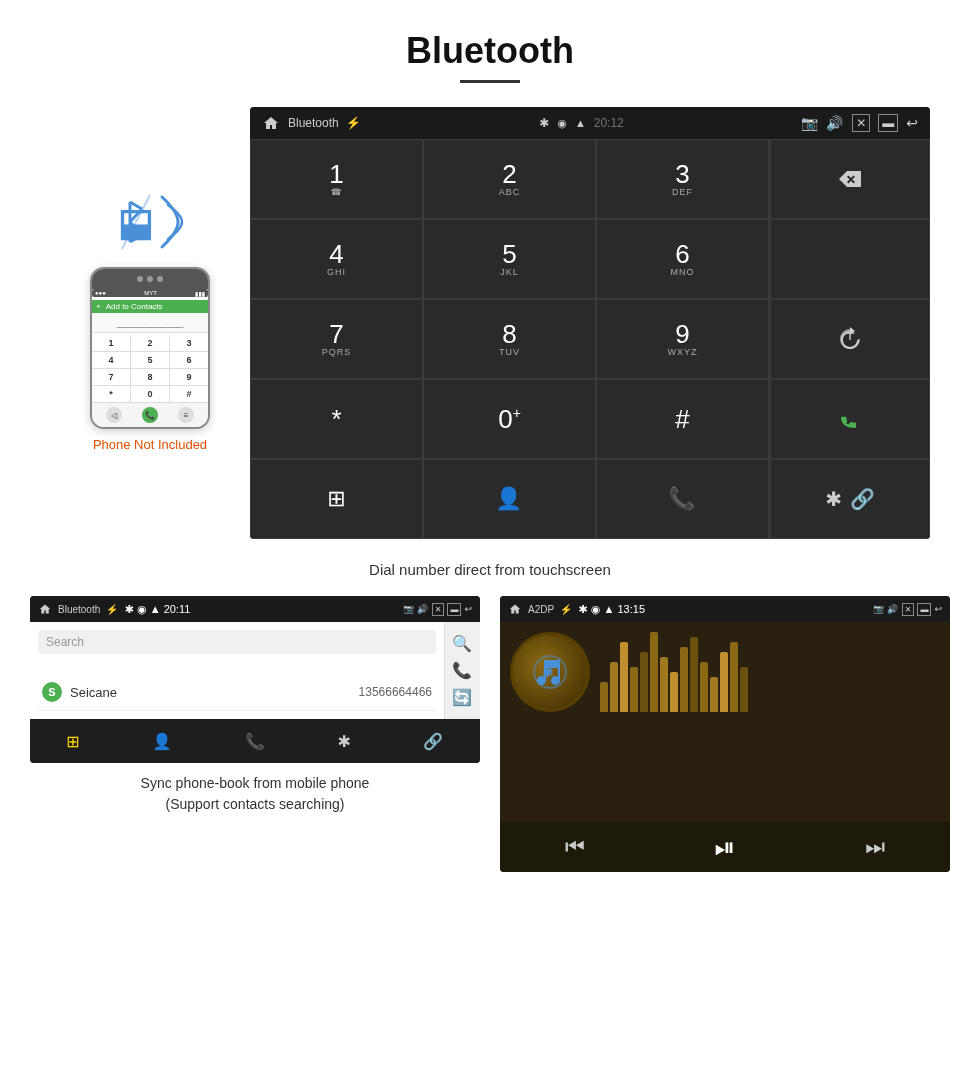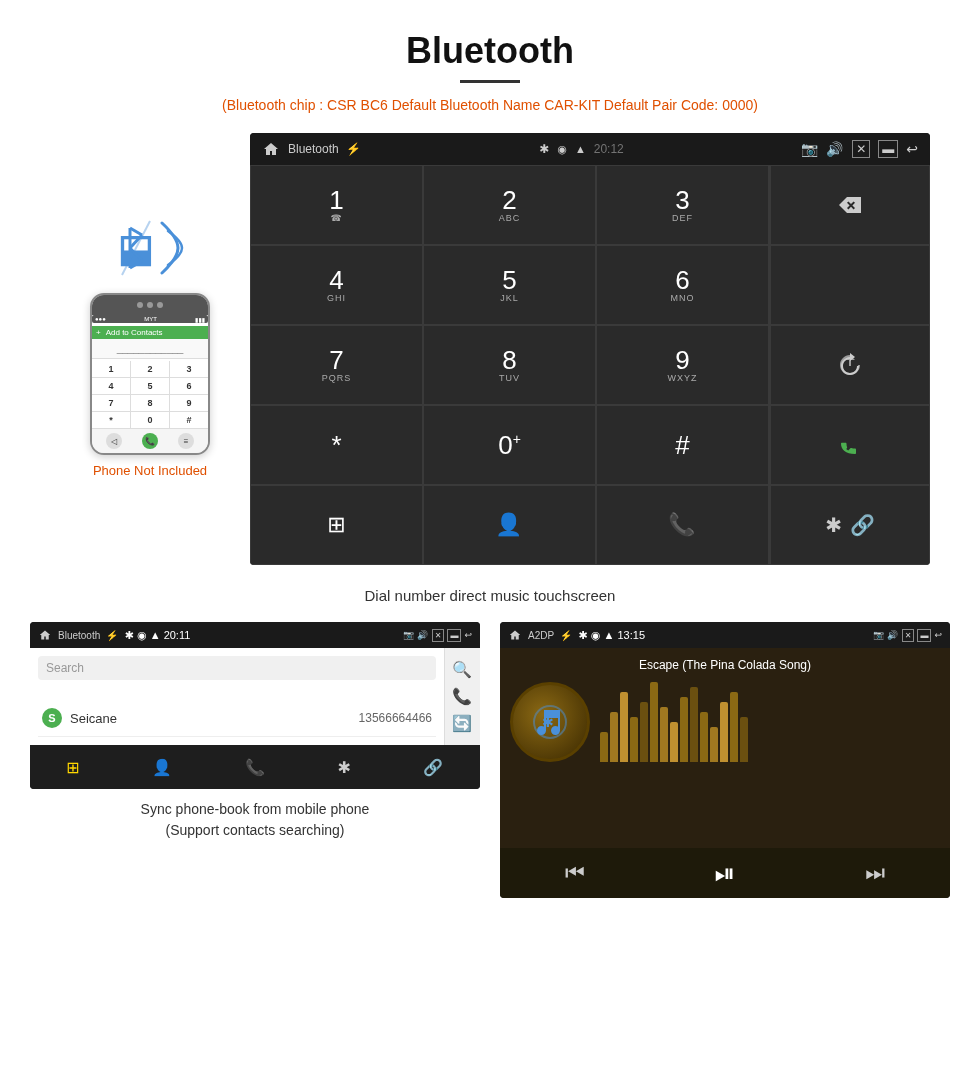--- a/index.html
+++ b/index.html
@@ -337,21 +337,20 @@
       color: #333;
       line-height: 1.5;
     }
   </style>
 </head>
 <body>
 
 <div class="page-header">
   <h1 class="page-title">Bluetooth</h1>
   <div class="title-underline"></div>
-  <p class="specs-line">(Bluetooth chip : CSR BC6    Default Bluetooth Name CAR-KIT    Default Pair Code: 0000)</p>
 </div>
 
 <div class="main-screen-section">
 
   <div class="phone-side">
 
     <div class="bluetooth-wave">
       <svg width="80" height="70" viewBox="0 0 80 70">
 
         <text x="8" y="48" font-size="38" fill="#4a90d9" font-weight="bold">⬓</text>
@@ -516,21 +515,21 @@
         <div class="dialer-side-cell" style="display:flex;gap:8px;">
           <span style="font-size:20px;color:#ccc;">✱</span>
           <span style="font-size:20px;color:#ccc;">🔗</span>
         </div>
       </div>
     </div>
 
   </div>
 </div>
 
-<p class="dial-caption">Dial number direct music touchscreen</p>
+<p class="dial-caption">Dial number direct from touchscreen</p>
 
 <div class="bottom-screens">
 
   <div class="bottom-screen-block">
     <div class="mini-screen">
 
       <div class="mini-status-bar">
         <svg width="14" height="12" viewBox="0 0 18 16" fill="#ccc">
           <path d="M9 2L2 8h2v6h4v-4h2v4h4V8h2L9 2z"></path>
         </svg>
@@ -602,21 +601,20 @@
         <div class="mini-status-right">
           <span>📷</span>
           <span>🔊</span>
           <span style="border:1px solid #888;padding:1px 2px;font-size:8px;">✕</span>
           <span style="border:1px solid #888;padding:1px 2px;font-size:8px;">▬</span>
           <span>↩</span>
         </div>
       </div>
 
       <div class="music-body">
-        <div class="music-song-title">Escape (The Pina Colada Song)</div>
         <div class="music-content">
           <div class="album-art">
             <svg width="36" height="36" viewBox="0 0 36 36" fill="#4a90d9">
               <path d="M12 6v16.5c-.8-.3-1.6-.5-2.5-.5C7 22 5 24 5 26.5S7 31 9.5 31s4.5-2 4.5-4.5V14h12v8.5c-.8-.3-1.6-.5-2.5-.5C21 22 19 24 19 26.5S21 31 23.5 31s4.5-2 4.5-4.5V6H12z"></path>
 
               <circle cx="18" cy="18" r="16" fill="none" stroke="#4a90d9" stroke-width="2" opacity="0.5"></circle>
               <text x="10" y="23" font-size="14" fill="#4a90d9">✱</text>
             </svg>
           </div>
 

